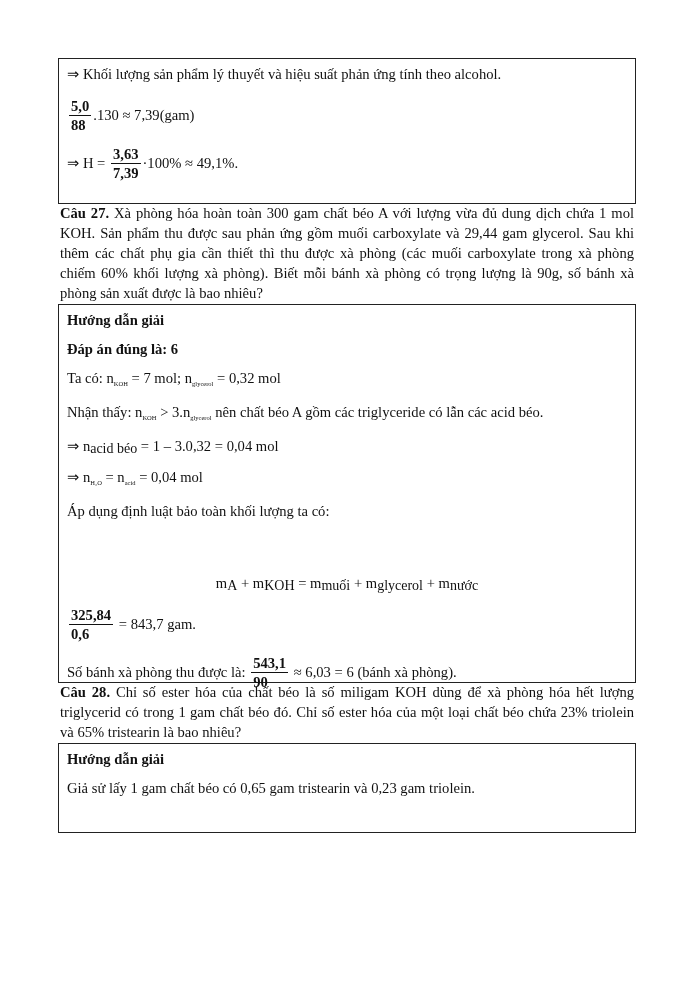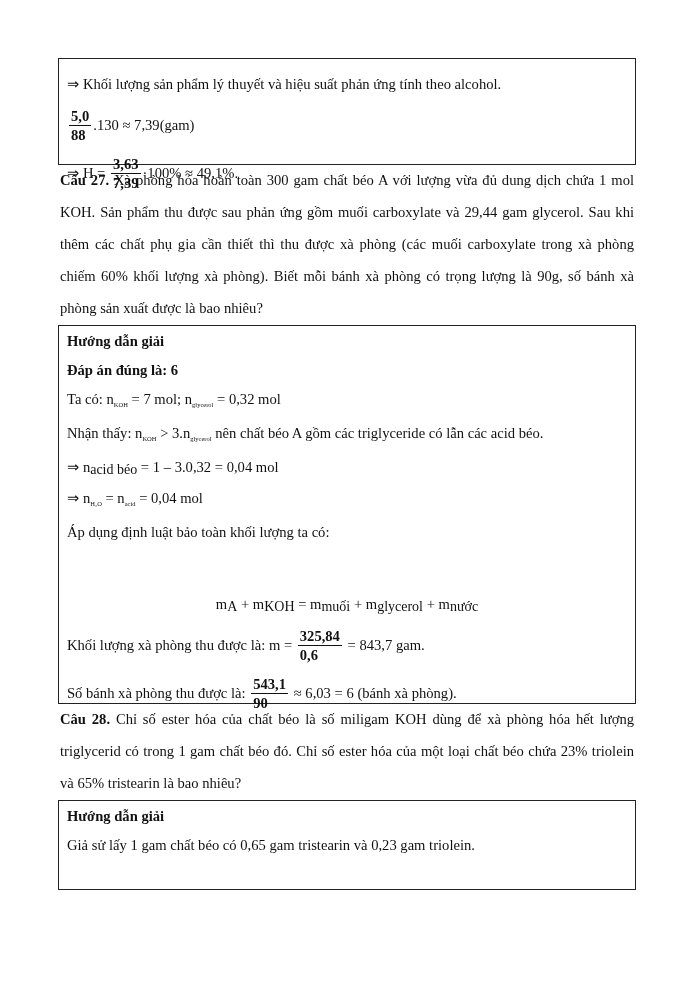--- a/index.html
+++ b/index.html
@@ -7,37 +7,37 @@
     width: 694px; height: 982px; position: relative; overflow: hidden;
     font-family: "Liberation Serif", serif; font-size: 14.6px; color: #111;
   }
   .page { position: absolute; left: 58px; top: 58px; width: 578px; }
   .box {
     border: 1px solid #222; padding: 0 8px; box-sizing: border-box; width: 578px;
   }
   .line { position: relative; white-space: nowrap; }
   .plain { line-height: 29px; }
   .q { padding: 0 2px; }
-  .q p { margin: 0; line-height: 32px; text-align: justify; text-align-last: left; }
+  .q p { margin: 0; line-height: 20px; text-align: justify; text-align-last: left; }
   .bold { font-weight: bold; }
   .frac { display: inline-block; vertical-align: middle; text-align: left; margin: 0 2px; font-weight: bold; }
   .frac .num { display: block; padding: 0 2px; border-bottom: 1px solid #111; line-height: 17px; }
   .frac .den { display: block; padding: 0 2px; line-height: 19px; }
   .math { font-family: "Liberation Serif", serif; }
   sub.tiny { font-size: 6.5px; vertical-align: -3px; }
   sub.sm { font-size: 14px; vertical-align: -2px; }
   .center { text-align: center; margin-top: 43px; }
   .fracline { line-height: 44px; height: 44px; }
 </style>
 </head>
 <body>
 
 <div class="page">
 
-  <div class="box" style="height:107px; padding-top:11px;">
+  <div class="box" style="height:146px; padding-top:1px;">
     <div class="line plain">
       <span>⇒ Khối lượng sản phẩm lý thuyết và hiệu suất phản ứng tính theo alcohol.</span>
     </div>
     <div class="line fracline" style="margin-top:4px;">
       <span class="frac"><span class="num">5,0</span><span class="den">88</span></span><span>.130 ≈ 7,39(gam)</span>
     </div>
     <div class="line fracline" style="margin-top:4px;">
       <span>⇒ H = </span><span class="frac"><span class="num">3,63</span><span class="den">7,39</span></span><span>·100% ≈ 49,1%.</span>
     </div>
   </div>
@@ -59,21 +59,21 @@
       <span>⇒ n</span><sub class="sm">acid béo</sub><span> = 1 – 3.0,32 = 0,04 mol</span>
     </div>
     <div class="line plain math">
       <span>⇒ n</span><sub class="tiny">H₂O</sub><span> = n</span><sub class="tiny">acid</sub><span> = 0,04 mol</span>
     </div>
     <div class="line plain">Áp dụng định luật bảo toàn khối lượng ta có:</div>
     <div class="line plain center">
       <span>m</span><sub class="sm">A</sub><span> + m</span><sub class="sm">KOH</sub><span> = m</span><sub class="sm">muối</sub><span> + m</span><sub class="sm">glycerol</sub><span> + m</span><sub class="sm">nước</sub>
     </div>
     <div class="line fracline" style="margin-top:2px;">
-      <span>Khối lượng xà phòng thu được là: m = </span><span class="frac"><span class="num">325,84</span><span class="den">0,6</span></span><span> = 843,7 gam.</span>
+      <span class="frac"><span class="num">325,84</span><span class="den">0,6</span></span><span> = 843,7 gam.</span>
     </div>
     <div class="line fracline" style="margin-top:4px;">
       <span>Số bánh xà phòng thu được là: </span><span class="frac"><span class="num">543,1</span><span class="den">90</span></span><span> ≈ 6,03 = 6  (bánh xà phòng).</span>
     </div>
   </div>
 
   <div class="q" style="margin-top:-1px;">
     <p><span class="bold">Câu 28.</span><span> Chỉ số ester hóa của chất béo là số miligam KOH dùng để xà phòng hóa hết lượng triglycerid có trong 1 gam chất béo đó. Chỉ số ester hóa của một loại chất béo chứa 23% triolein và 65% tristearin là bao nhiêu?</span></p>
   </div>
 

